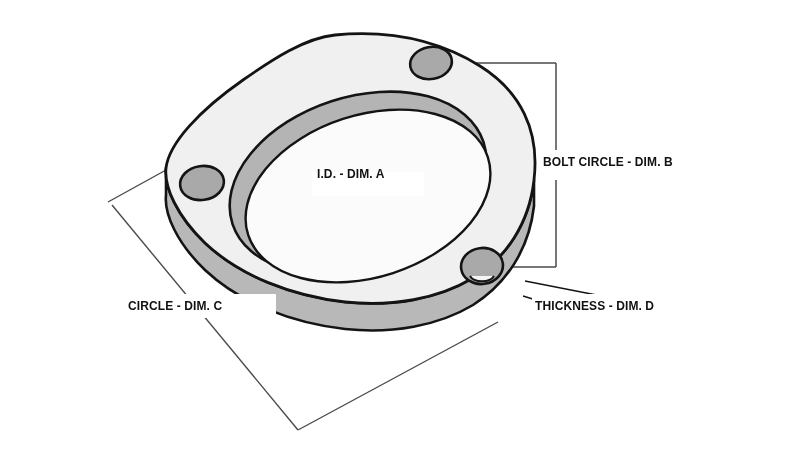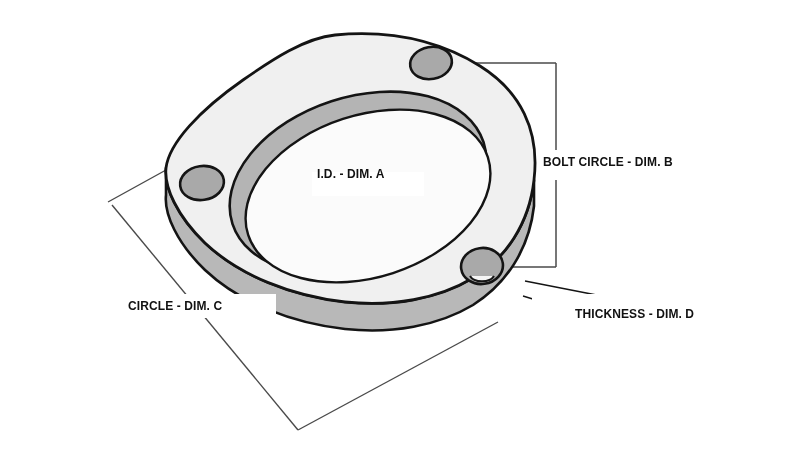--- a/index.html
+++ b/index.html
@@ -33,21 +33,21 @@
     font-size: 12px;
     letter-spacing: 0.1px;
     color: #111111;
     white-space: nowrap;
     line-height: 1;
     -webkit-font-smoothing: antialiased;
   }
   #label-id       { left: 317px; top: 168px; }
   #label-bolt     { left: 543px; top: 156px; }
   #label-width    { left: 128px; top: 300px; }
-  #label-thick    { left: 535px; top: 308px; margin-left: 40px; }
+  #label-thick    { left: 535px; top: 300px; }
 </style>
 </head>
 <body>
 
 <div id="stage">
 
   <svg id="diagram" viewBox="0 0 800 457" xmlns="http://www.w3.org/2000/svg">
 
     <defs>
 

